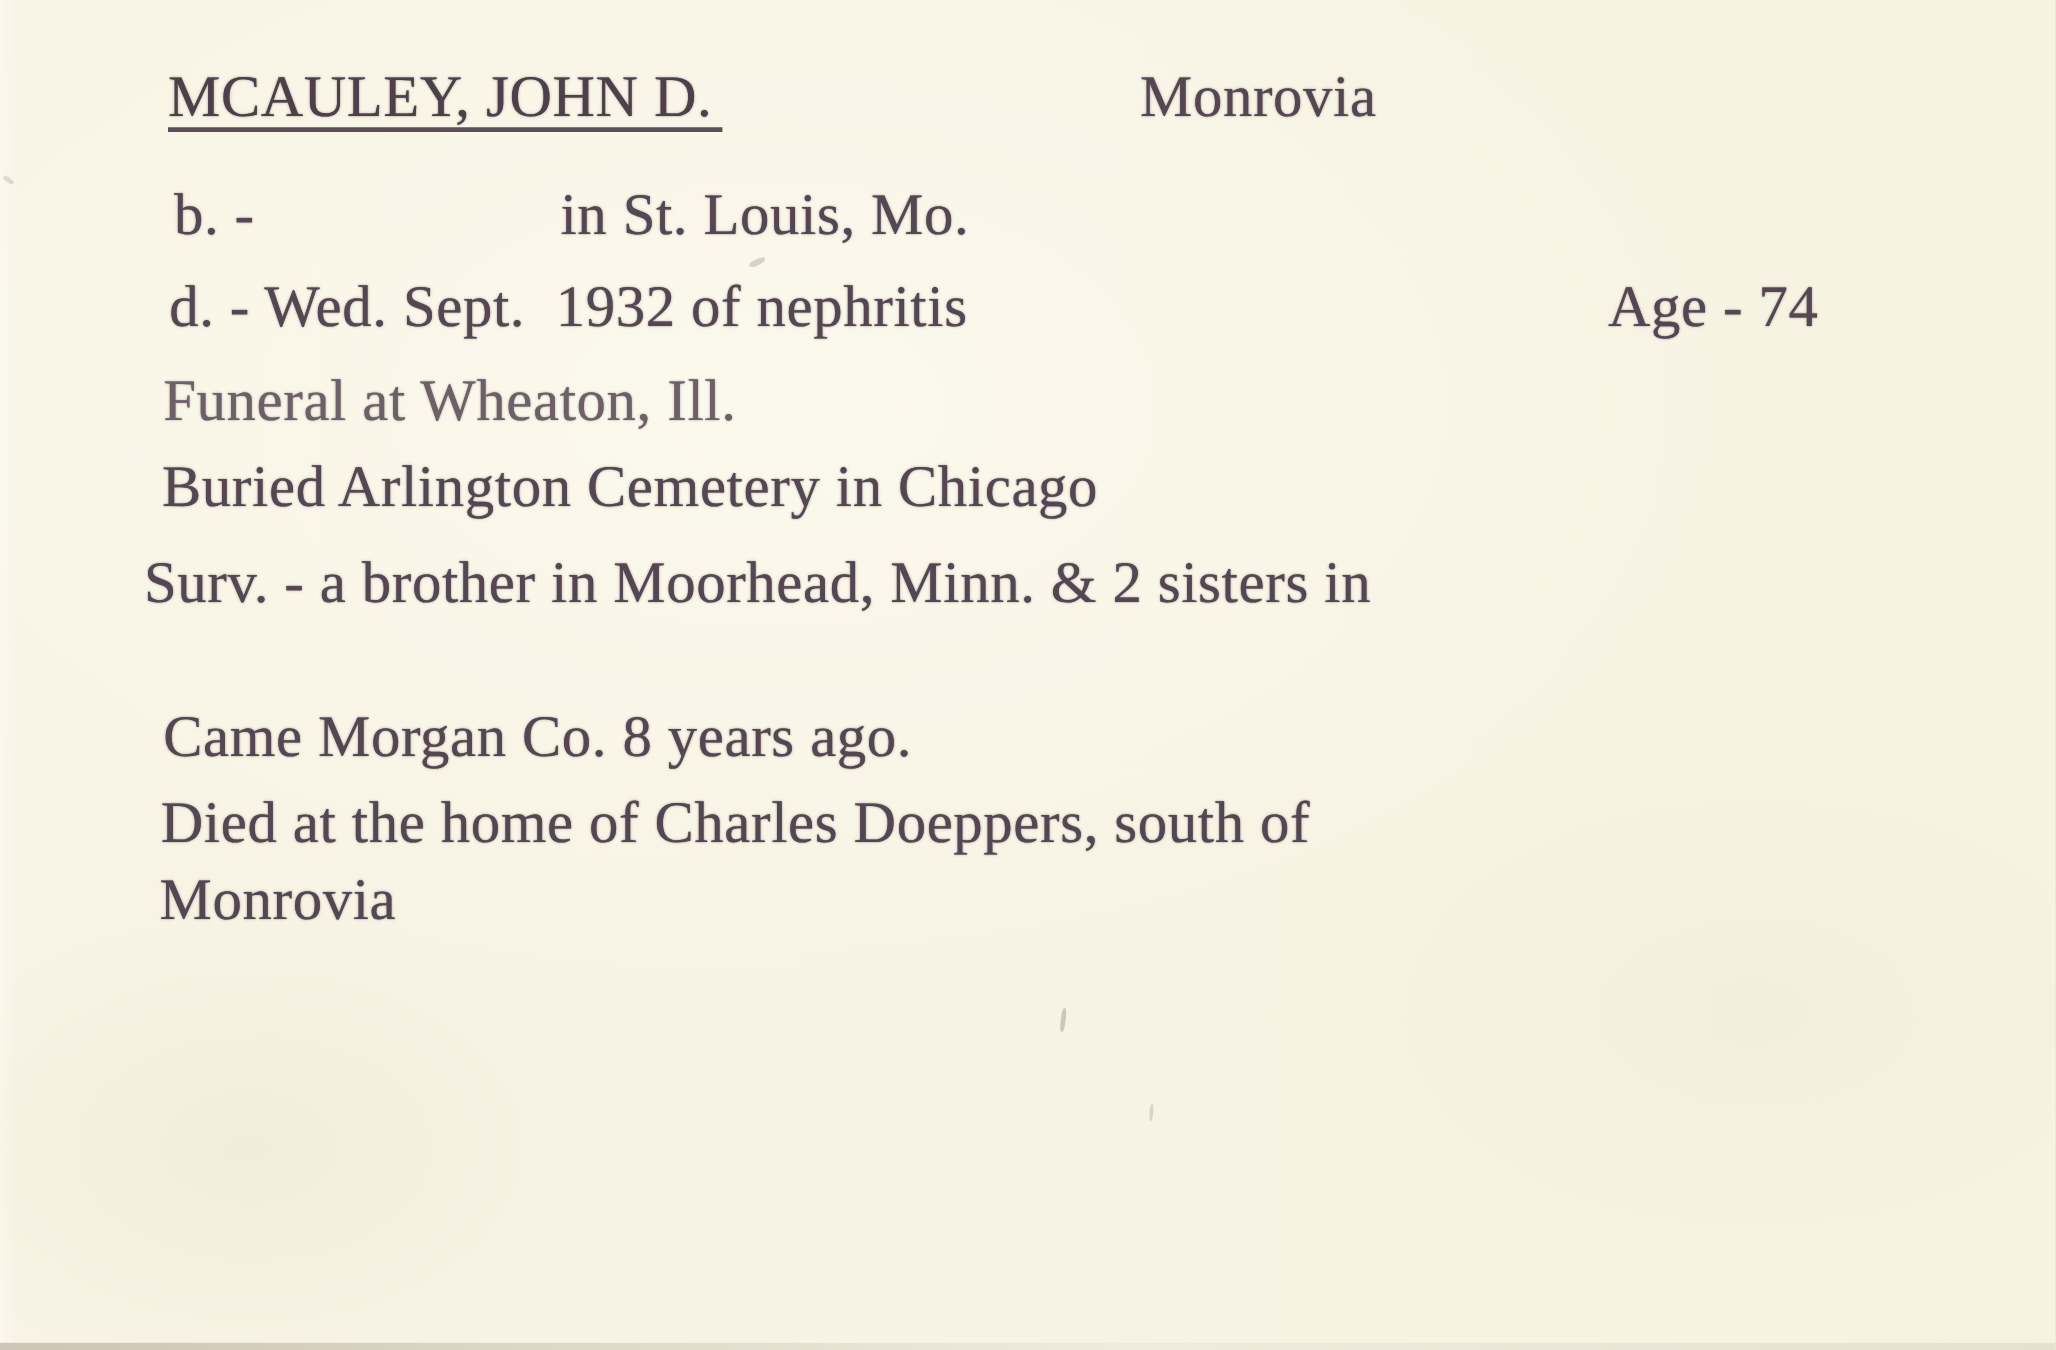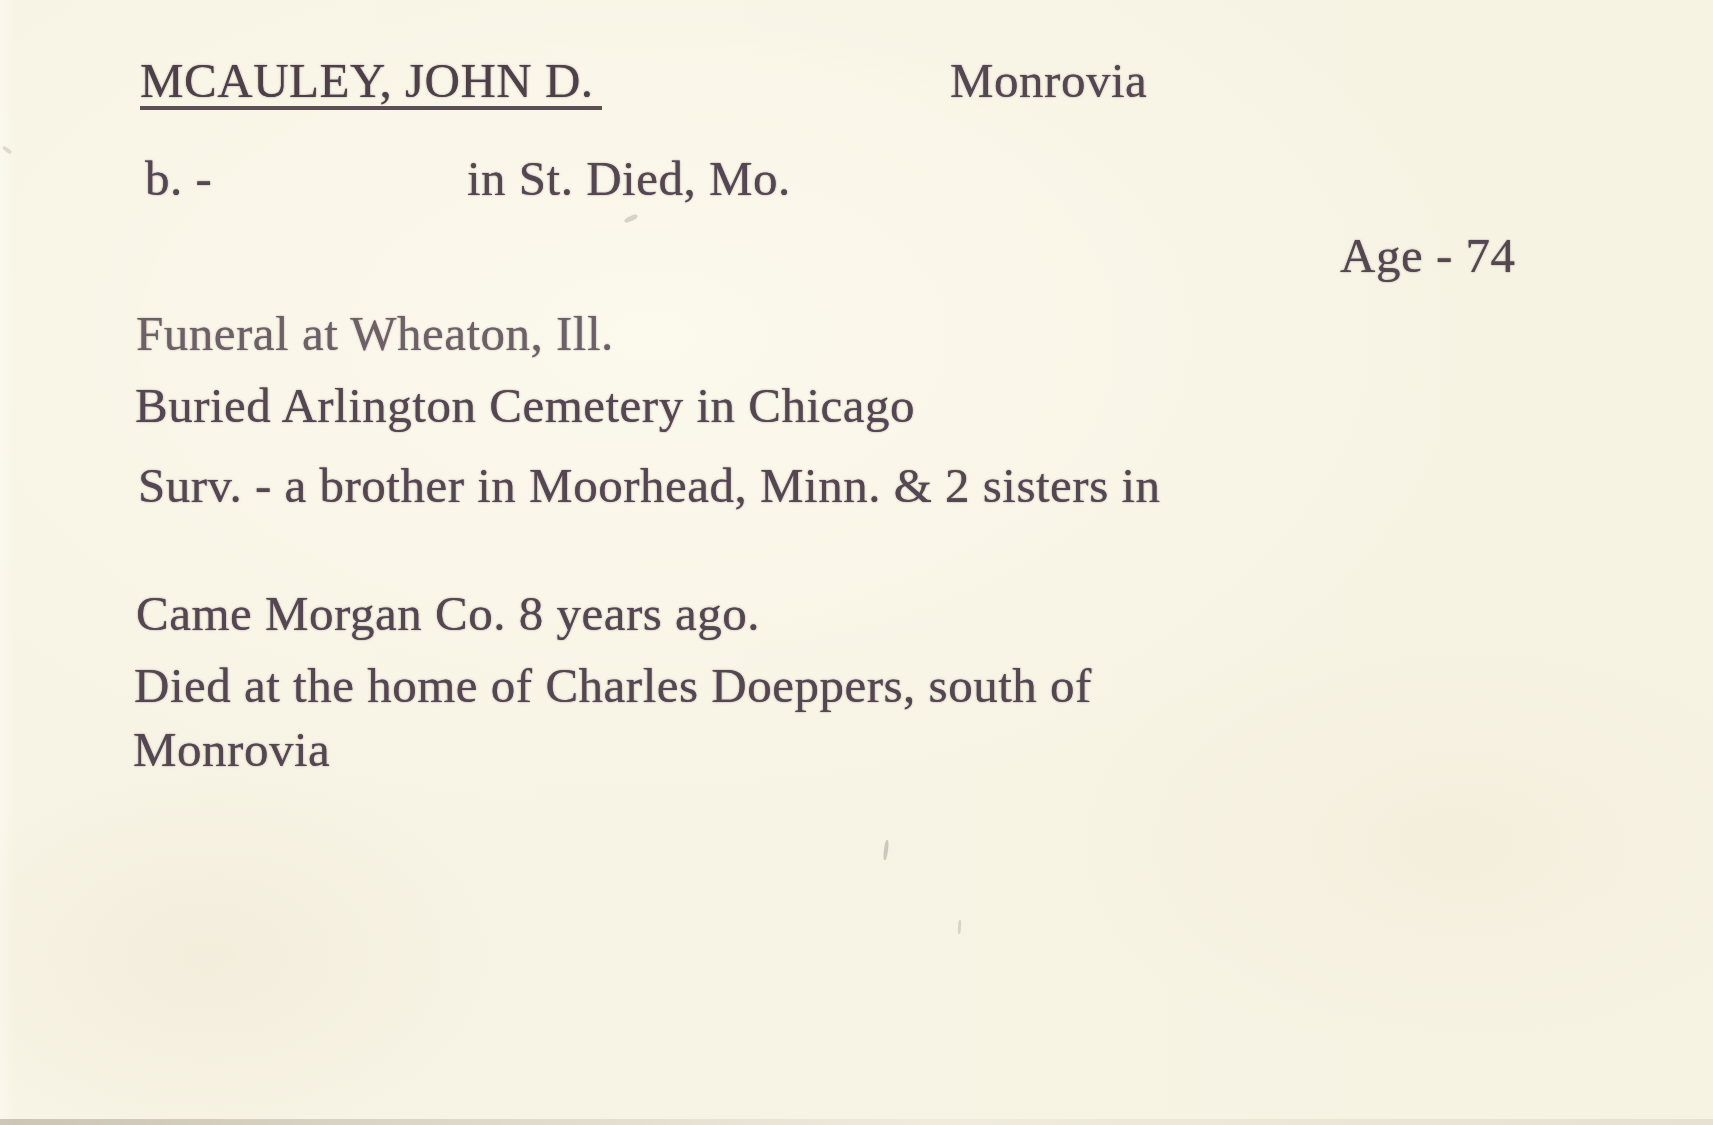--- a/index.html
+++ b/index.html
@@ -41,29 +41,30 @@
 </style>
 </head>
 <body>
 
 <div class="card">
 
   <span class="t dark underlined" style="left:140px;top:56px;">MCAULEY, JOHN D.</span>
   <span class="t" style="left:950px;top:56px;">Monrovia</span>
 
   <span class="t" style="left:145px;top:154px;">b. -</span>
-  <span class="t" style="left:467px;top:154px;">in St. Died, Mo.</span>
+  <span class="t" style="left:467px;top:154px;">in St. Louis, Mo.</span>
 
+  <span class="t" style="left:141px;top:231px;">d. - Wed. Sept.  1932 of nephritis</span>
   <span class="t" style="left:1340px;top:231px;text-align:center;">Age - 74</span>
 
   <span class="t" style="left:135px;top:381px;">Buried Arlington Cemetery in Chicago</span>
 
   <span class="t light" style="left:136px;top:309px;">Funeral at Wheaton, Ill.</span>
 
-  <span class="t" style="left:138px;top:461px;">Surv. - a brother in Moorhead, Minn. &amp; 2 sisters in</span>
+  <span class="t" style="left:120px;top:461px;">Surv. - a brother in Moorhead, Minn. &amp; 2 sisters in</span>
 
   <span class="t" style="left:136px;top:589px;">Came Morgan Co. 8 years ago.</span>
 
   <span class="t" style="left:134px;top:661px;">Died at the home of Charles Doeppers, south of</span>
   <span class="t" style="left:133px;top:725px;">Monrovia</span>
 
 
   <span class="speck" style="left:884px;top:840px;width:4px;height:20px;transform:rotate(7deg);opacity:.55;"></span>
   <span class="speck" style="left:624px;top:216px;width:14px;height:5px;transform:rotate(-25deg);opacity:.45;"></span>
   <span class="speck" style="left:958px;top:920px;width:3px;height:14px;transform:rotate(4deg);opacity:.4;"></span>

